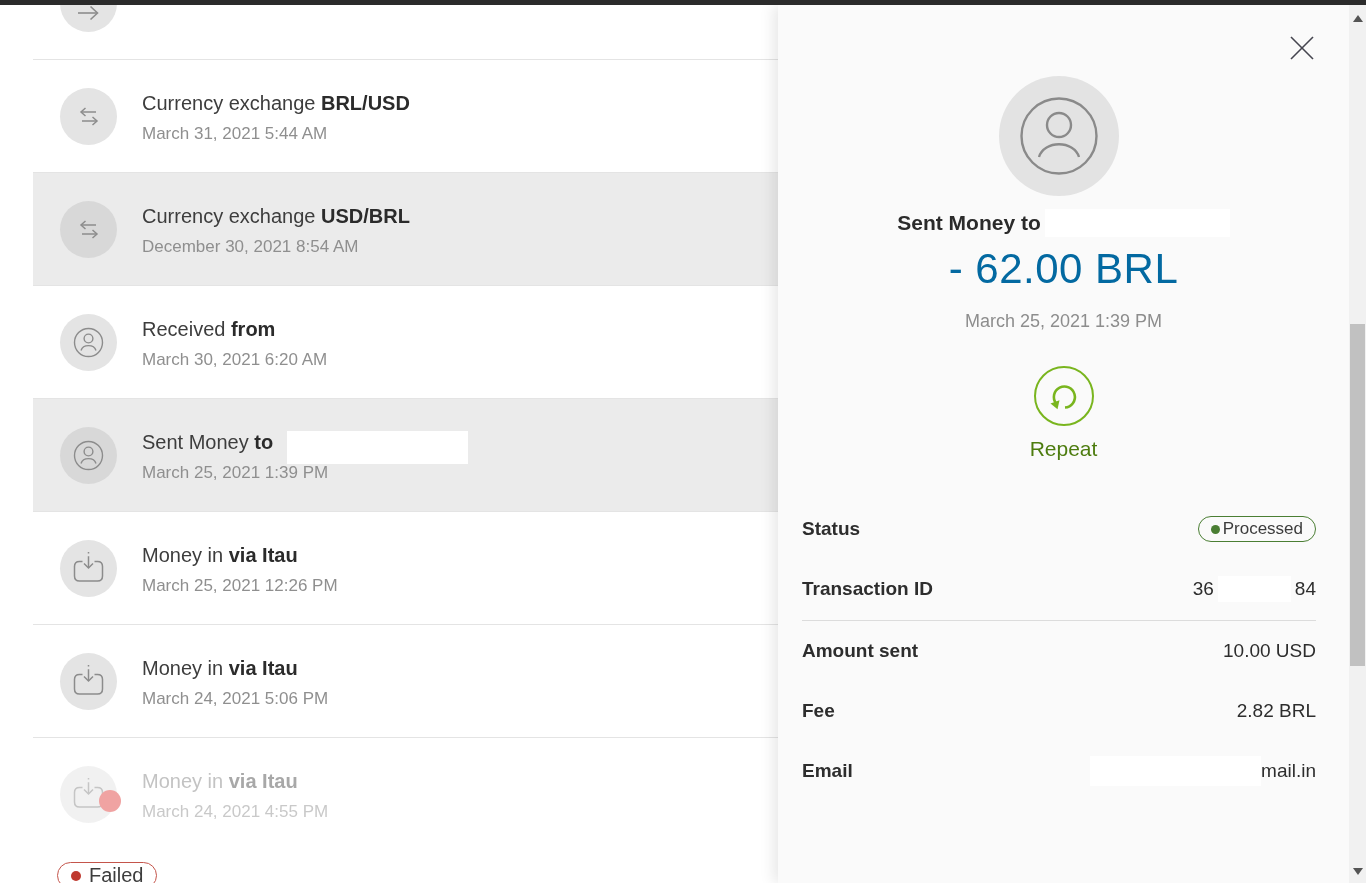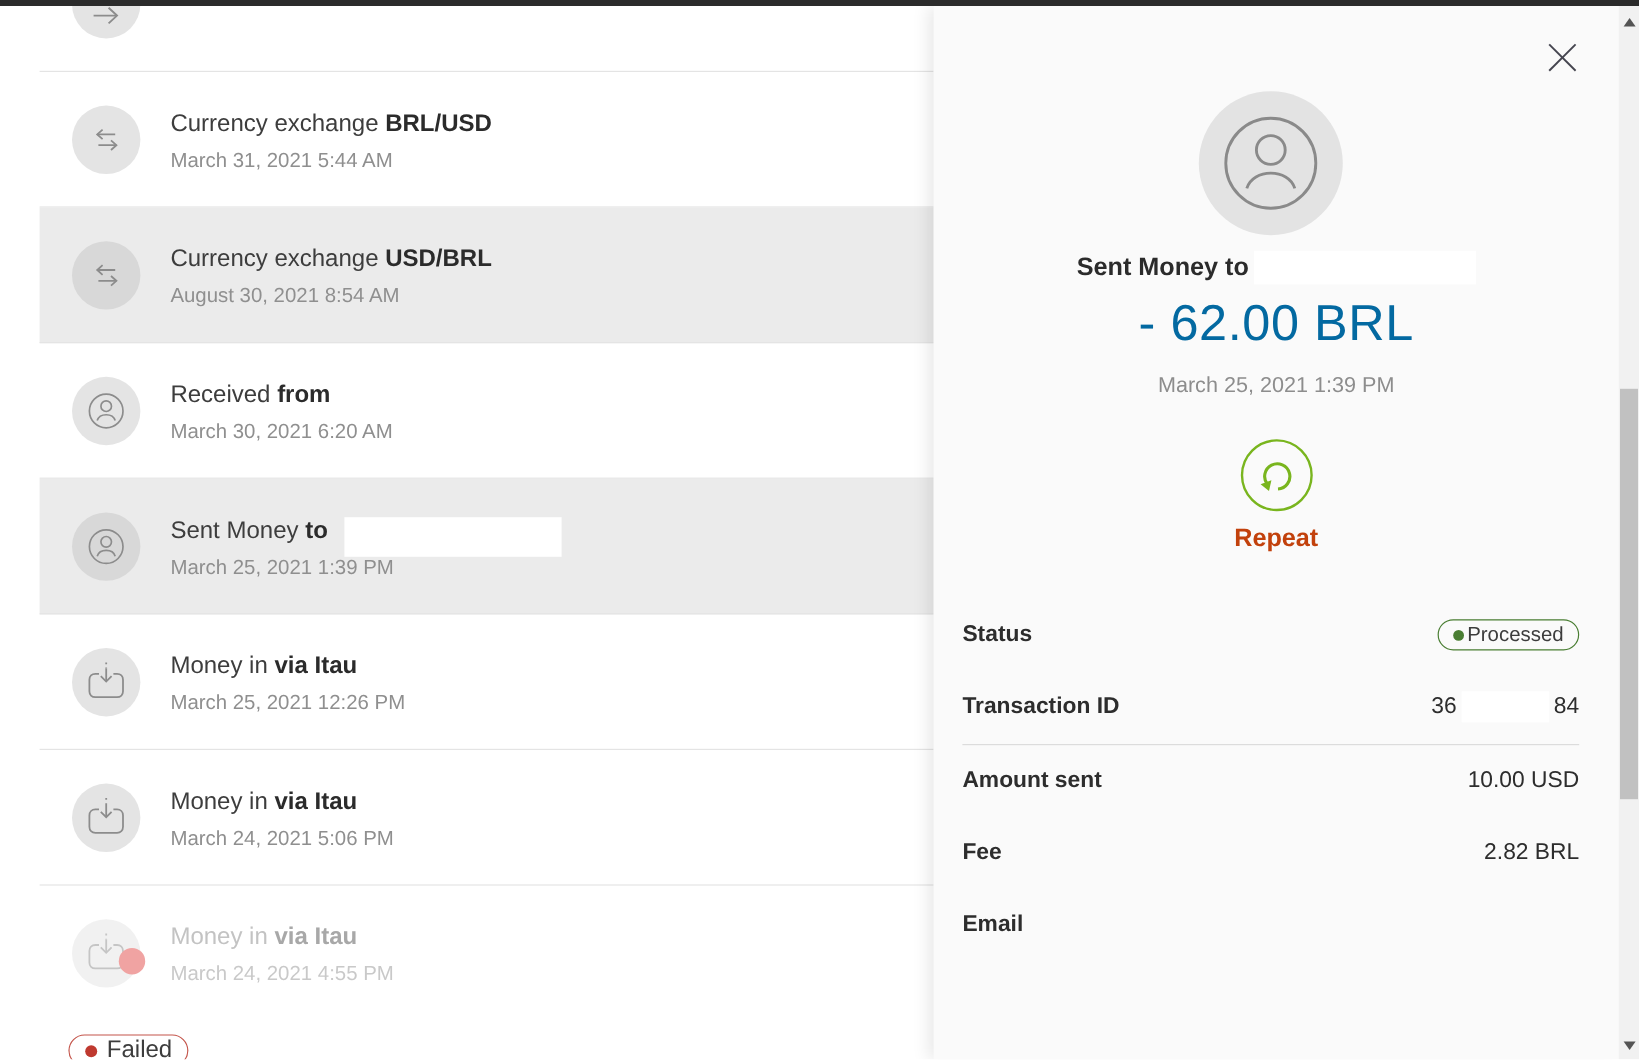--- a/index.html
+++ b/index.html
@@ -44,21 +44,21 @@
   .p-title { position:absolute; left:0; top:202px; width:100%; height:32px; display:flex;
              align-items:center; justify-content:center; }
   .p-title .t { font-size:21px; font-weight:600; color:#2b2b2b; white-space:pre; }
   .p-title .redact { width:185px; height:28px; background:#fff; margin-left:4px; }
   .p-amount { position:absolute; left:0; top:240px; width:100%; text-align:center; font-size:42px;
               font-weight:300; color:#0369a1; letter-spacing:.5px; }
   .p-date { position:absolute; left:0; top:306px; width:100%; text-align:center; font-size:18px;
             color:#8d8d8d; }
   .repeat { position:absolute; left:0; top:360px; width:100%; text-align:center; cursor:pointer; }
   .repeat-circle { width:62px; height:62px; margin:0 auto; }
-  .repeat-label { margin-top:10px; font-size:21px; font-weight:700; color:#c2410c; }
+  .repeat-label { margin-top:10px; font-size:21px; font-weight:400; color:#4d7c0f; }
 
   .fields { position:absolute; left:0; top:0; width:100%; }
   .frow { position:absolute; left:24px; right:33px; height:28px; display:flex;
           align-items:center; justify-content:space-between; }
   .frow .lbl { font-size:19px; font-weight:600; color:#2d2d2d; }
   .frow .val { font-size:19px; color:#2d2d2d; display:flex; align-items:center; }
   .fdivider { position:absolute; left:24px; right:33px; top:615px; height:0;
               border-top:1px solid #dcdcdc; }
   .status-pill { display:inline-flex; align-items:center; gap:3px; height:26px; padding:0 12px;
                  border:1.5px solid #4a7e33; border-radius:14px; }
@@ -118,21 +118,21 @@
       <div class="row-icon">
         <svg width="57" height="57" viewBox="0 0 57 57" fill="none" stroke="#8c8c8c" stroke-width="1.5">
           <line x1="21" y1="24" x2="36" y2="24"></line>
             <polyline points="25.5,20 21,24 25.5,28"></polyline>
           <line x1="22" y1="33" x2="37" y2="33"></line>
             <polyline points="32.5,29 37,33 32.5,37"></polyline>
         </svg>
       </div>
       <div class="row-text">
         <div class="row-title"><span>Currency exchange </span><b>USD/BRL</b></div>
-        <div class="row-date">August 30, 2021 8:54 AM</div>
+        <div class="row-date">December 30, 2021 8:54 AM</div>
       </div>
     </div>
 
     <div class="row" style="top:286px;">
       <div class="row-icon">
         <svg width="57" height="57" viewBox="0 0 57 57" fill="none" stroke="#8c8c8c" stroke-width="1.4">
           <circle cx="28.5" cy="28.5" r="14"></circle>
             <circle cx="28.5" cy="24.5" r="4.4"></circle>
           <path d="M21,36.5 C23,30 34,30 36,36.5"></path>
         </svg>
@@ -272,20 +272,24 @@
         <span class="val">10.00 USD</span>
       </div>
 
       <div class="frow" style="top:692px;gap:16px;">
         <span class="lbl">Fee</span>
         <span class="val">2.82 BRL</span>
       </div>
 
       <div class="frow" style="top:752px;">
         <span class="lbl">Email</span>
+        <span class="val">
+          <span class="redact-email"></span>
+          <span>mail.in</span>
+        </span>
       </div>
 
     </div>
   </div>
 
   <div class="scrollbar">
     <div class="sb-up"></div>
     <div class="sb-thumb"></div>
     <div class="sb-down"></div>
   </div>

